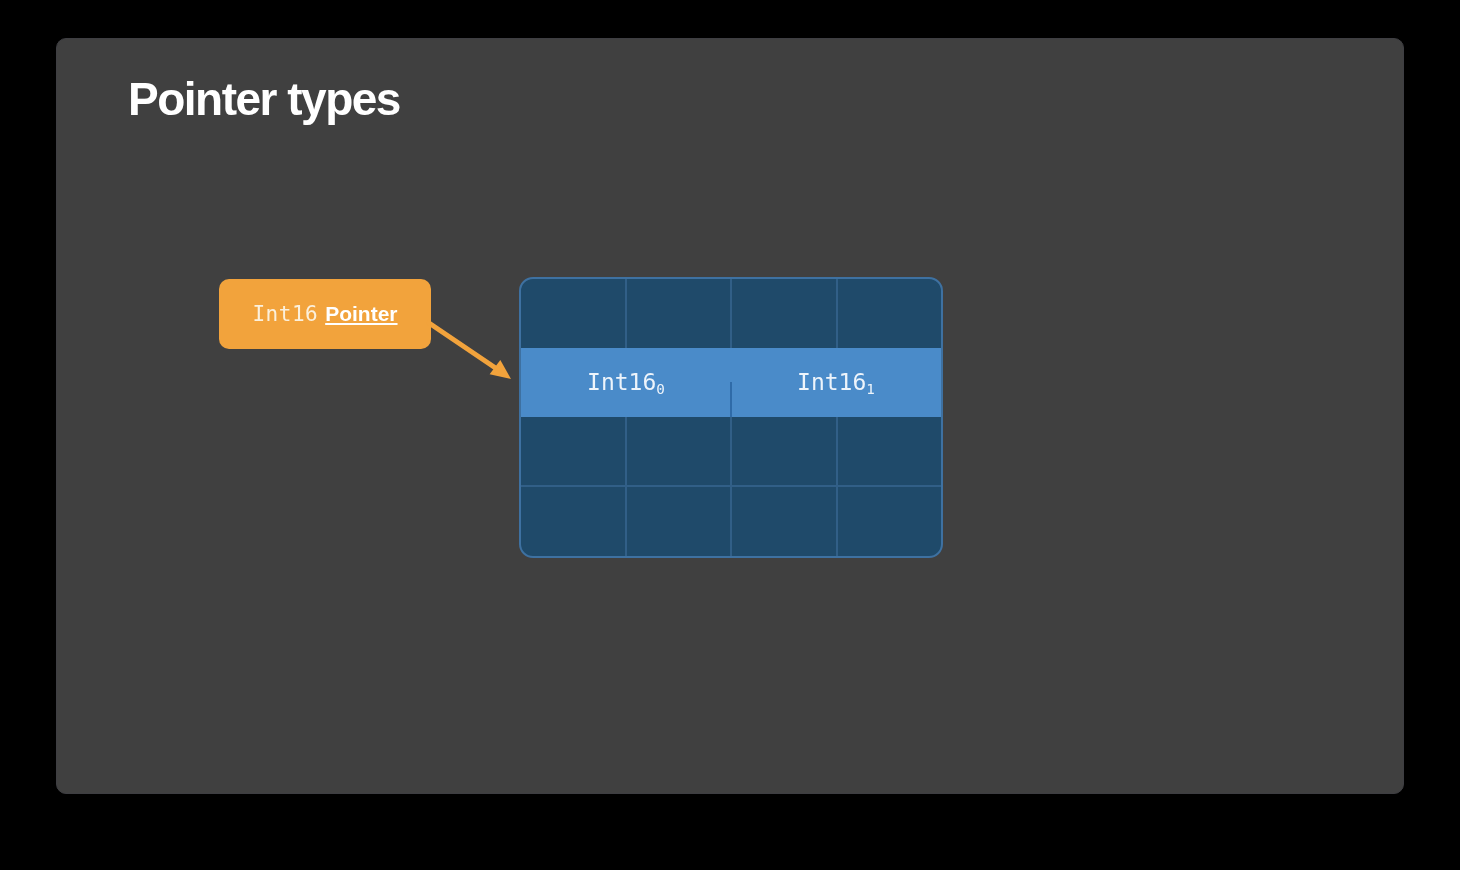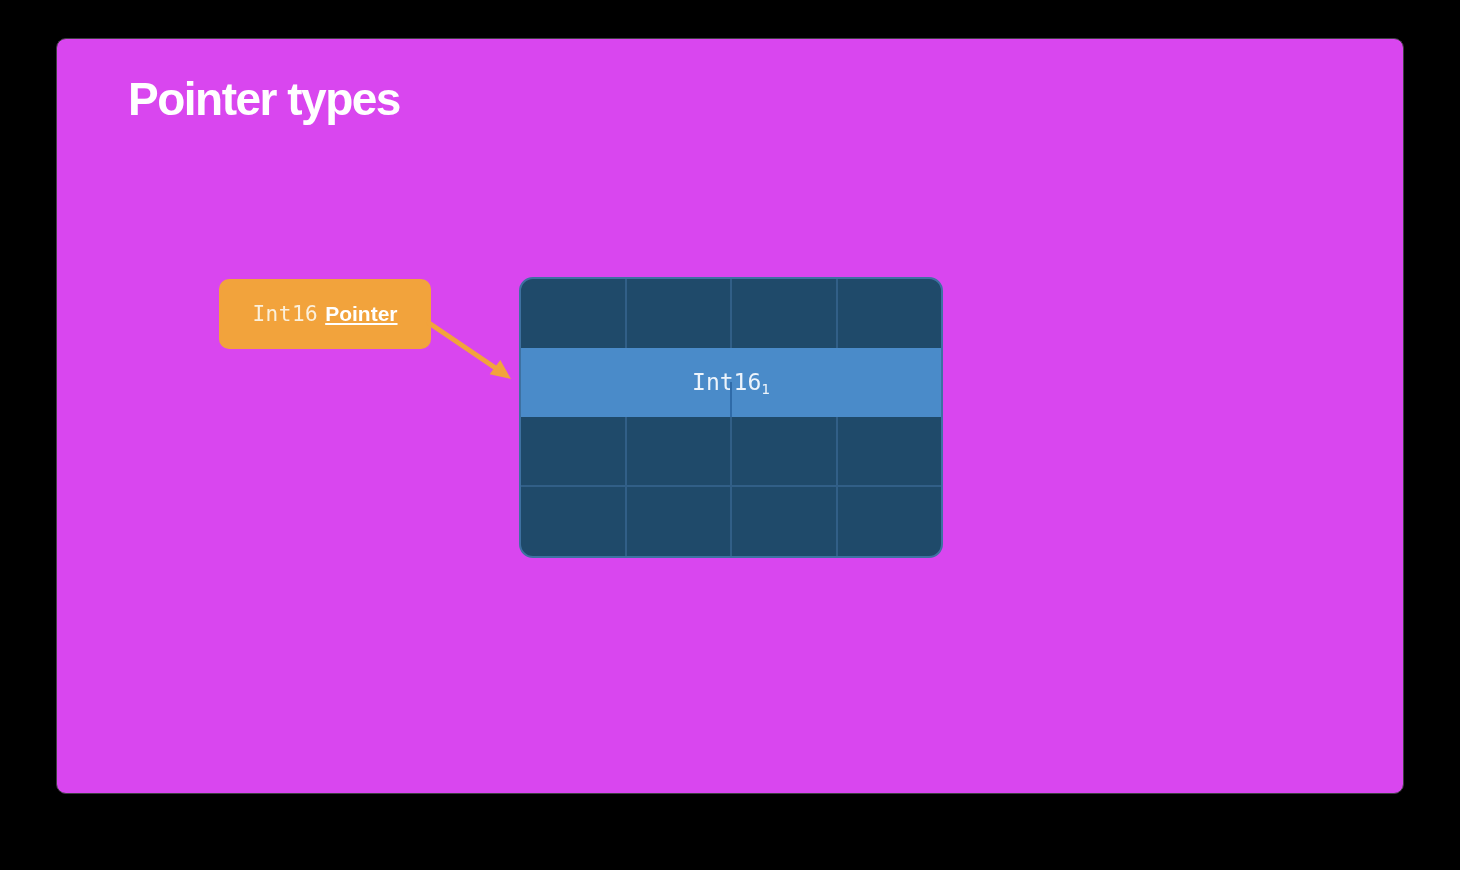--- a/index.html
+++ b/index.html
@@ -11,21 +11,21 @@
   }
   .stage {
     position: relative;
     width: 1460px; height: 870px;
     background: #000;
   }
   .slide {
     position: absolute;
     left: 56px; top: 38px;
     width: 1348px; height: 756px;
-    background: #d946ef;
+    background: #404040;
     border: 1px solid #3e3e42;
     border-radius: 10px;
   }
   .title {
     position: absolute;
     left: 71px; top: 32px;
     font-size: 46px;
     font-weight: 800;
     letter-spacing: -1.5px;
     color: #ffffff;
@@ -122,20 +122,23 @@
 
       <div class="grid-row dark">
         <div class="cell"></div>
         <div class="cell"></div>
         <div class="cell"></div>
         <div class="cell"></div>
       </div>
 
       <div class="grid-row highlight">
         <div class="hcell">
+          <span><span>Int16</span><sub>0</sub></span>
+        </div>
+        <div class="hcell">
           <span><span>Int16</span><sub>1</sub></span>
         </div>
         <div class="half-divider"></div>
       </div>
 
       <div class="grid-row dark row-line">
         <div class="cell"></div>
         <div class="cell"></div>
         <div class="cell"></div>
         <div class="cell"></div>

